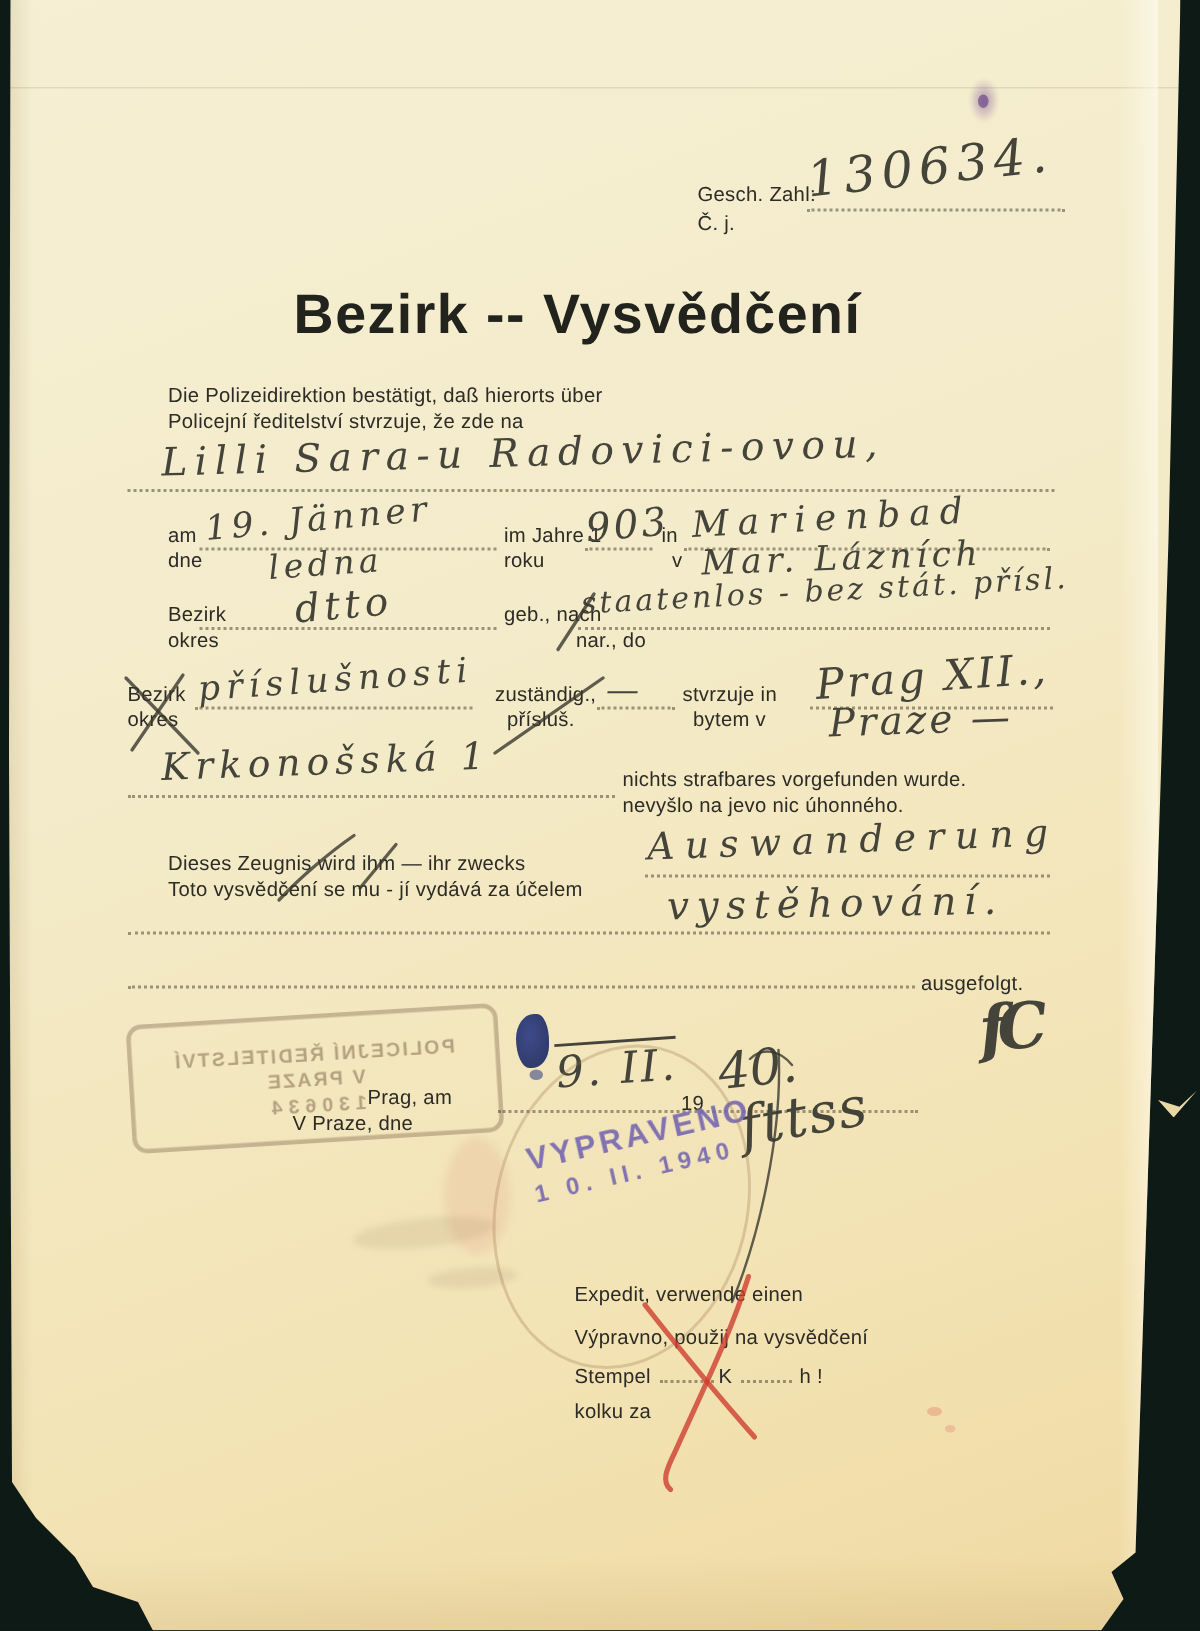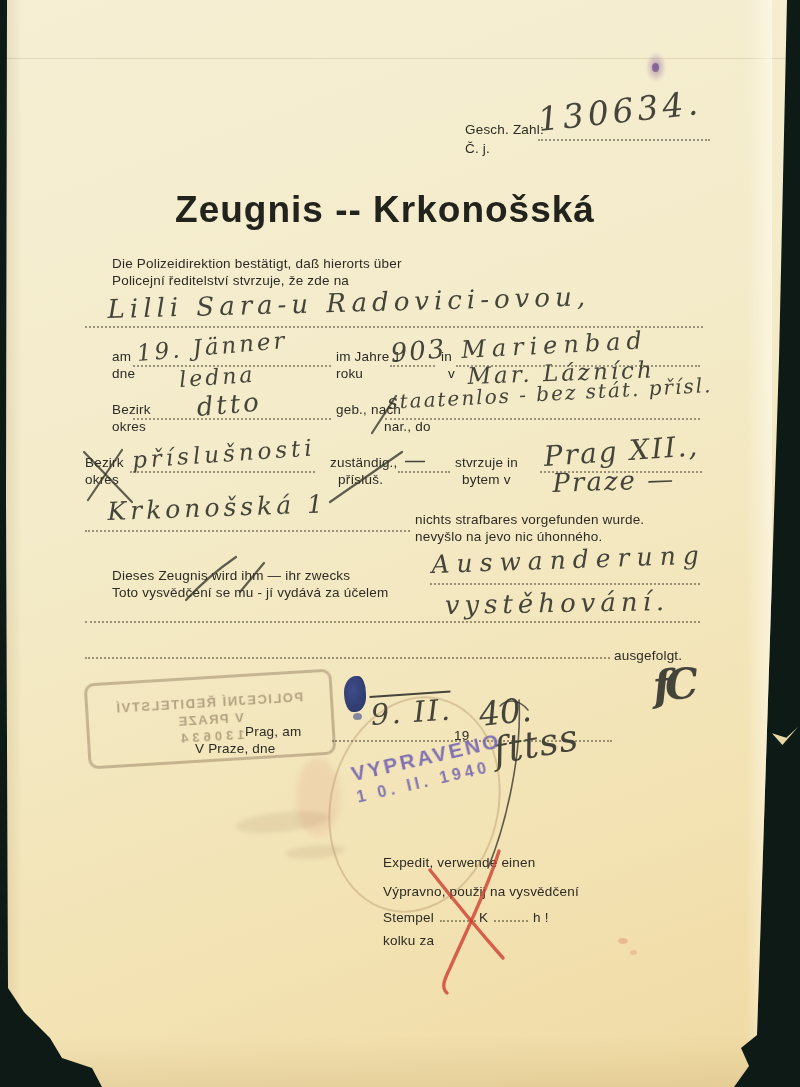--- a/index.html
+++ b/index.html
@@ -78,21 +78,21 @@
   <div class="fold"></div>
   <div class="edge-left"></div>
   <div class="edge-right"></div>
   <div class="edge-bottom"></div>
 
   <div class="printed" style="left:465px;top:122px;">Gesch. Zahl:</div>
   <div class="printed" style="left:465px;top:141px;">Č. j.</div>
   <div class="dl" style="left:538px;top:139px;width:172px;"></div>
   <div class="hand" style="left:540px;top:100px;font-size:33px;letter-spacing:4px;transform:rotate(-6deg);">130634.</div>
 
-  <div class="title">Zeugnis -- Krkonošská</div>
+  <div class="title">Bezirk -- Vysvědčení</div>
 
   <div class="printed" style="left:112px;top:256px;">Die Polizeidirektion bestätigt, daß hierorts über</div>
   <div class="printed" style="left:112px;top:273px;">Policejní ředitelství stvrzuje, že zde na</div>
 
   <div class="hand" style="left:108px;top:294px;font-size:26px;letter-spacing:5px;transform:rotate(-1.5deg);">Lilli Sara-u Radovici-ovou,</div>
   <div class="dl" style="left:85px;top:326px;width:618px;"></div>
 
   <div class="printed" style="left:112px;top:349px;">am</div>
   <div class="printed" style="left:112px;top:366px;">dne</div>
   <div class="hand" style="left:138px;top:340px;font-size:23px;letter-spacing:3px;transform:rotate(-5deg);">19. Jänner</div>

